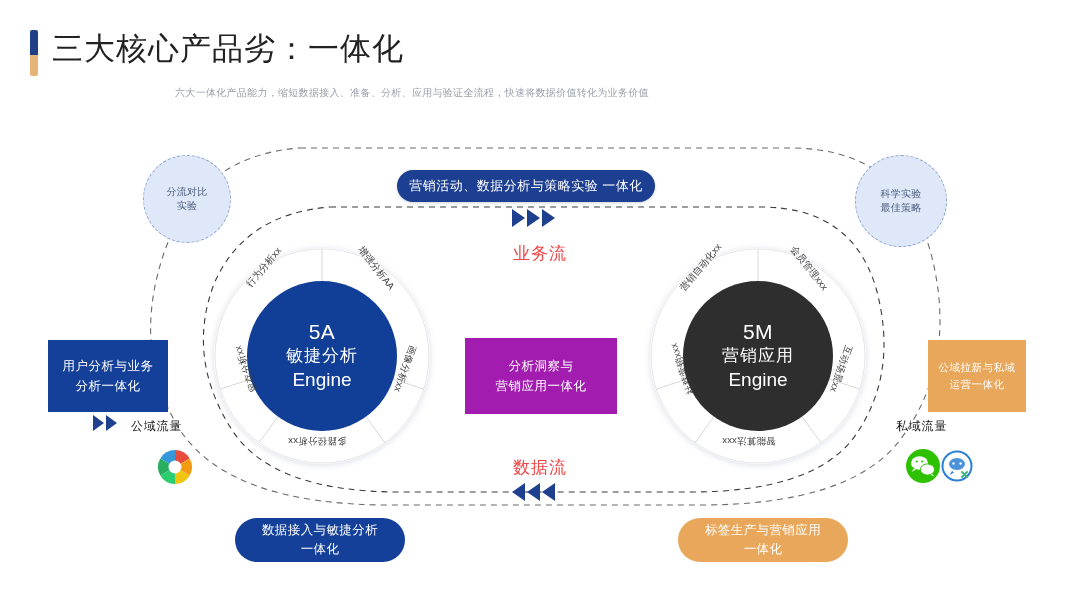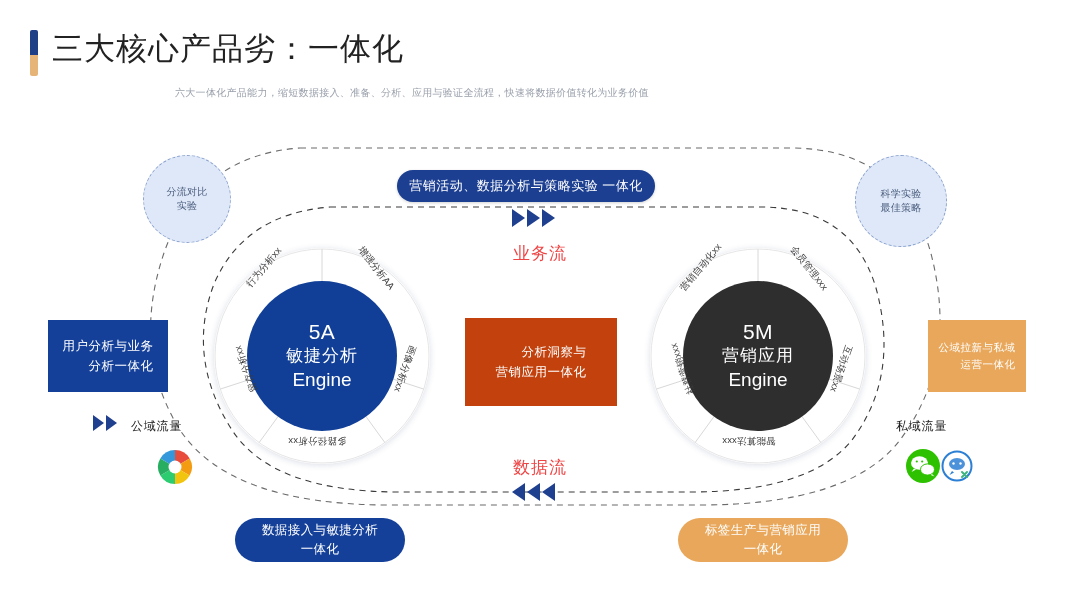--- a/index.html
+++ b/index.html
@@ -65,23 +65,23 @@
   #core-5m{left:683px;top:281px;width:150px;height:150px;background:#2e2e2e;}
   .core .big{font-size:21px;line-height:1.25;letter-spacing:.5px;}
   .core .cn{font-size:17px;line-height:1.35;letter-spacing:1px;}
   .core .en{font-size:19px;line-height:1.3;}
 
   .seg-label{position:absolute;font-size:9.5px;color:#3b3b3b;white-space:nowrap;
     transform-origin:center center;letter-spacing:.2px;}
 
   
   .box{position:absolute;display:flex;align-items:center;justify-content:center;
-    text-align:right;color:#fff;font-size:12.5px;line-height:1.6;letter-spacing:.5px;}
+    text-align:center;color:#fff;font-size:12.5px;line-height:1.6;letter-spacing:.5px;margin-top:20px;}
   #box-left{left:48px;top:320px;width:120px;height:72px;background:#14409a;}
-  #box-center{left:465px;top:318px;width:152px;height:88px;background:#c2410c;}
+  #box-center{left:465px;top:318px;width:152px;height:76px;background:#a21caf;}
   #box-right{left:928px;top:320px;width:98px;height:72px;background:#e8a75a;font-size:10.5px;}
   .pill{position:absolute;display:flex;align-items:center;justify-content:center;
     text-align:center;color:#fff;font-size:12.5px;line-height:1.55;border-radius:22px;
     letter-spacing:.4px;margin-top:6px;}
   #pill-left{left:235px;top:512px;width:170px;height:44px;background:#14409a;}
   #pill-right{left:678px;top:512px;width:170px;height:44px;background:#e8a75a;}
 
   .side-flow{position:absolute;font-size:12px;color:#222;letter-spacing:.8px;}
   #pub-label{left:131px;top:418px;}
   #priv-label{left:896px;top:418px;}

